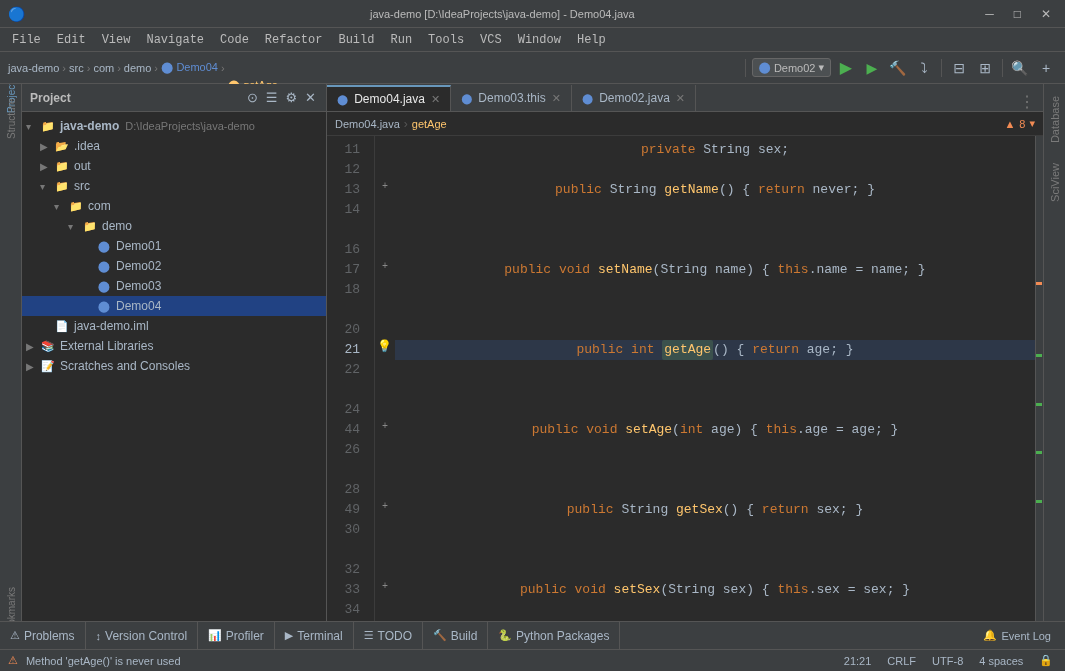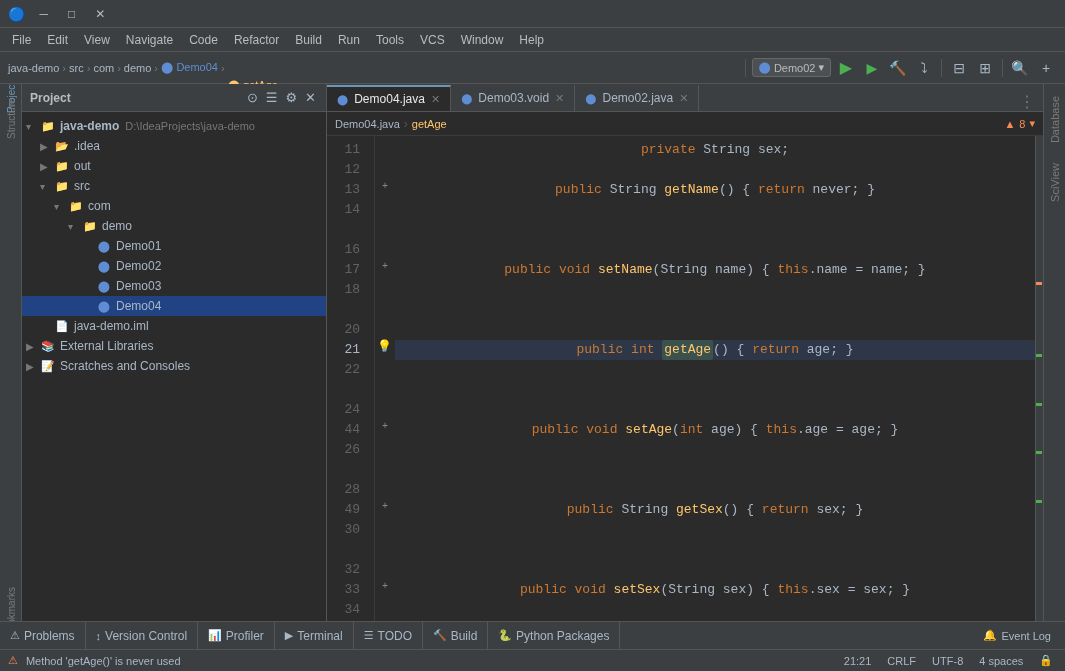--- a/index.html
+++ b/index.html
@@ -39,20 +39,21 @@
       align-items: center;
       padding: 0 4px;
       border-bottom: 1px solid #555;
       flex-shrink: 0;
     }
     .menu-item {
       padding: 2px 8px;
       font-size: 12px;
       color: #bbbbbb;
       cursor: pointer;
+      font-family: Liberation Mono, monospace;
     }
     
     .toolbar {
       background: #3c3f41;
       height: 32px;
       display: flex;
       align-items: center;
       padding: 0 8px;
       gap: 4px;
       border-bottom: 1px solid #555;
@@ -409,20 +410,21 @@
       color: #a9b7c6;
       cursor: pointer;
       padding: 2px 6px;
     }
   </style>
 </head>
 <body>
 
 <div class="title-bar">
   <span style="font-size:14px;">🔵</span>
+  <span class="title-bar-title">java-demo [D:\IdeaProjects\java-demo] - Demo04.java</span>
   <span style="cursor:pointer;padding:0 6px;color:#bbb;">─</span>
   <span style="cursor:pointer;padding:0 6px;color:#bbb;">□</span>
   <span style="cursor:pointer;padding:0 6px;color:#bbb;">✕</span>
 </div>
 
 <div class="menu-bar">
 <span class="menu-item">File</span>
     <span class="menu-item">Edit</span>
     <span class="menu-item">View</span>
     <span class="menu-item">Navigate</span>
@@ -581,21 +583,21 @@
   <div class="editor-area">
 
     <div class="editor-tabs">
       <div class="editor-tab active">
         <span class="tab-icon">⬤</span>
         <span>Demo04.java</span>
         <span class="tab-close">✕</span>
       </div>
       <div class="editor-tab">
         <span class="tab-icon">⬤</span>
-        <span>Demo03.void</span>
+        <span>Demo03.this</span>
         <span class="tab-close">✕</span>
       </div>
       <div class="editor-tab">
         <span class="tab-icon">⬤</span>
         <span>Demo02.java</span>
         <span class="tab-close">✕</span>
       </div>
       <div class="tab-spacer"></div>
       <div class="tab-more-btn">⋮</div>
     </div>

